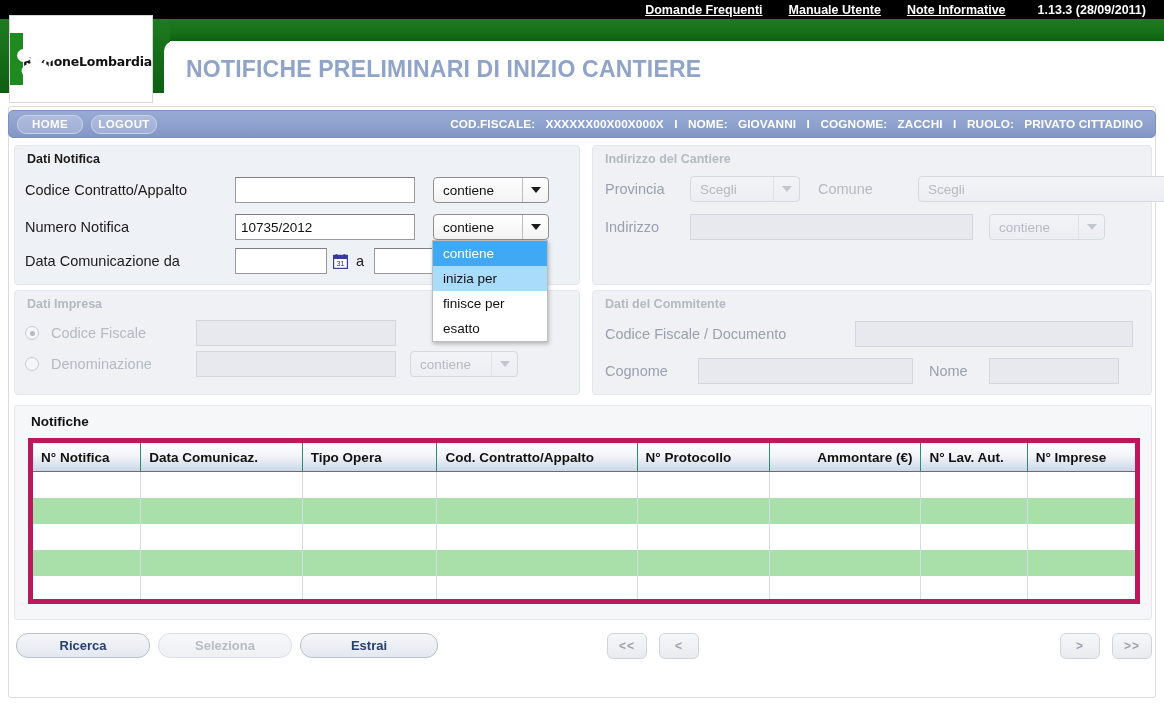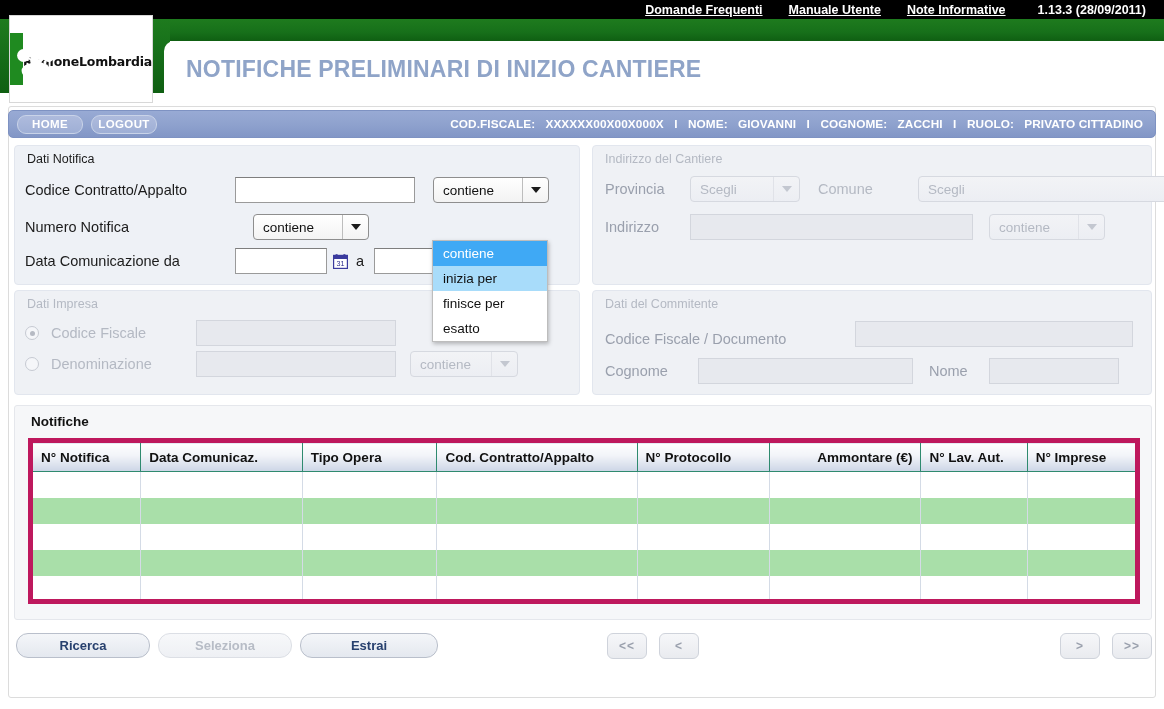--- a/index.html
+++ b/index.html
@@ -100,21 +100,21 @@
 
   
   .panel{
     position:absolute;
     background:#eef1f6;
     border:1px solid #e2e6ee;
     border-radius:4px;
   }
   .panel.faded{ background:#eff1f5; }
   .panel-title{
-    font-size:12.5px; font-weight:normal; color:#1b1b1b;
+    font-size:12.5px; font-weight:bold; color:#1b1b1b;
     padding:6px 0 0 12px;
   }
   .panel.faded .panel-title{ color:#b4b9c3; }
 
   .p-notifica{ left:14px;  top:145px; width:566px; height:140px; }
   .p-cantiere{ left:592px; top:145px; width:560px; height:140px; }
   .p-impresa{  left:14px;  top:290px; width:566px; height:105px; }
   .p-commit{   left:592px; top:290px; width:560px; height:105px; }
 
   .row{ display:flex; align-items:center; position:absolute; }
@@ -295,20 +295,21 @@
     <div class="sel" style="width:116px; margin-left:18px;">
       <span>contiene</span>
       <span class="arrowbox">
           <span class="caret"></span>
         </span>
     </div>
   </div>
 
   <div class="row" style="left:10px; top:68px;">
     <span class="lbl" style="width:210px;">Numero Notifica</span>
+    <input class="tin" style="width: 180px;" value="10735/2012">
     <div class="sel" style="width:116px; margin-left:18px;">
       <span>contiene</span>
       <span class="arrowbox">
           <span class="caret"></span>
         </span>
     </div>
   </div>
 
   <div class="row" style="left:10px; top:102px;">
     <span class="lbl" style="width:210px;">Data Comunicazione da</span>
@@ -377,21 +378,21 @@
       <span class="arrowbox">
           <span class="caret"></span>
         </span>
     </div>
   </div>
 </div>
 
 <div class="panel p-commit faded">
   <div class="panel-title">Dati del Commitente</div>
 
-  <div class="row" style="left:12px; top:30px;align-items:flex-end;">
+  <div class="row" style="left:12px; top:30px;">
     <span class="lbl dim2" style="width:250px;">Codice Fiscale / Documento</span>
     <input class="tin dim" style="width: 278px;" value="">
   </div>
 
   <div class="row" style="left:12px; top:67px;">
     <span class="lbl dim2" style="width:93px;">Cognome</span>
     <input class="tin dim" style="width: 215px;" value="">
     <span class="lbl dim2" style="width:60px; margin-left:16px;">Nome</span>
     <input class="tin dim" style="width: 130px;" value="">
   </div>

